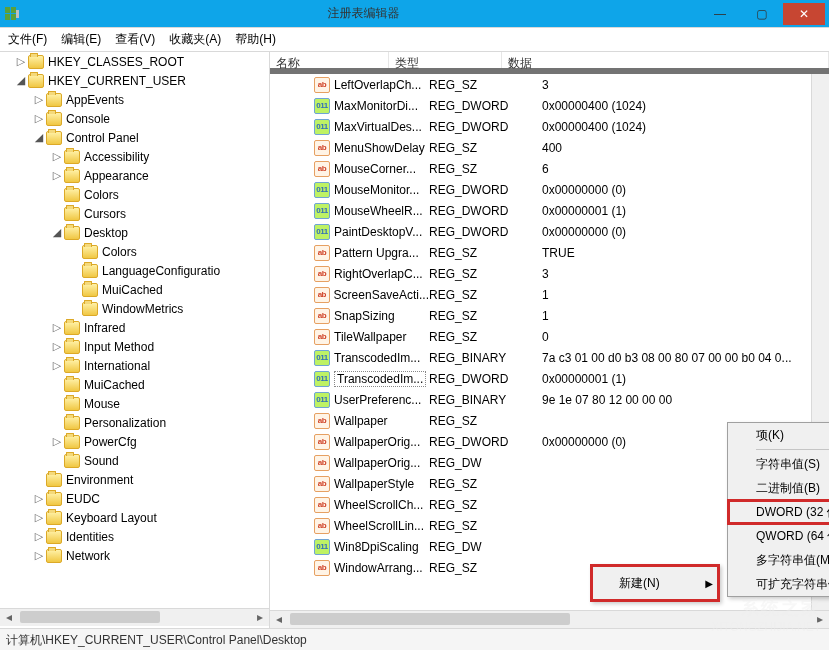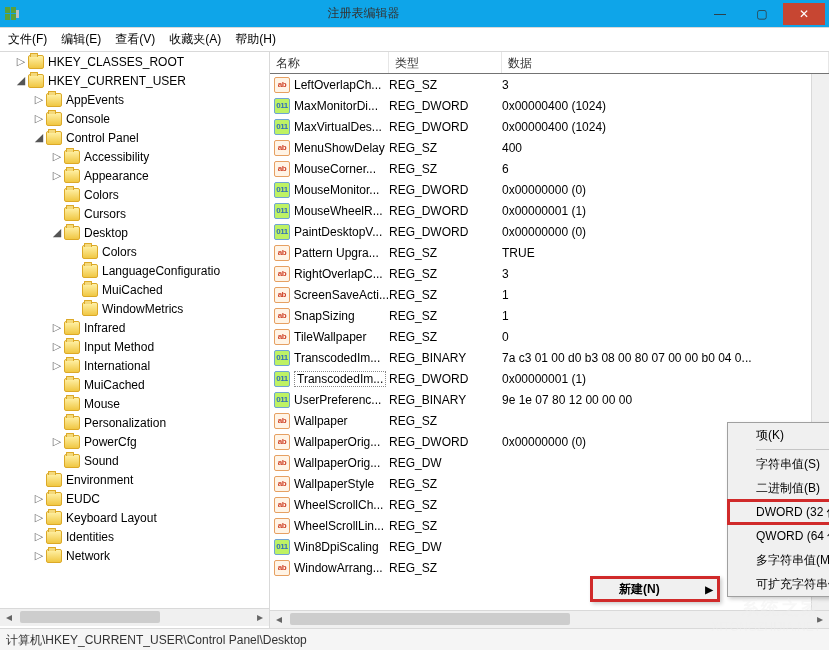--- a/index.html
+++ b/index.html
@@ -29,40 +29,40 @@
 .tree .row { display: flex; align-items: center; height: 19px; white-space: nowrap; }
 .tree .tw { width: 14px; text-align: center; color: #666; cursor: default; font-size: 11px; }
 .tree .tw::before { content: "▷"; display: inline-block; }
 .tree .tw.open::before { content: "◢"; color: #555; }
 .tree .tw.none::before { content: ""; }
 .tree .folder-icon { width: 16px; height: 14px; background: linear-gradient(#fff1a7,#f0c743); border: 1px solid #dca927; border-radius: 2px; margin-right: 4px; position: relative; }
 .tree .folder-icon::before { content: ""; position: absolute; top: -3px; left: 1px; width: 6px; height: 3px; background: #f4d97b; border: 1px solid #dca927; border-bottom: none; border-radius: 1px 1px 0 0; }
 .tree .ind { display: inline-block; }
 
 .list-pane { flex: 1; overflow: hidden; position: relative; }
-.list-header { display: flex; height: 22px; border-bottom: 1px solid #737373; }
+.list-header { display: flex; height: 22px; border-bottom: 6px solid #737373; }
 .list-header .col { padding: 3px 6px; border-right: 1px solid #e6e6e6; color: #333; }
 .list-body { overflow: hidden; }
 .lrow { display: flex; height: 21px; align-items: center; }
-.lrow .c-name { width: 119px; display: flex; align-items: center; padding-left: 4px; overflow: hidden; white-space: nowrap; }
+.lrow .c-name { width: 119px; display: flex; align-items: center; padding-left: 4px; overflow: hidden; white-space: nowrap; margin-left: 40px; }
 .lrow .c-type { width: 113px; white-space: nowrap; overflow: hidden; }
 .lrow .c-data { flex: 1; white-space: nowrap; overflow: hidden; }
 .lrow .val-icon { width: 16px; height: 16px; margin-right: 4px; border: 1px solid; border-radius: 2px; display: flex; align-items: center; justify-content: center; font-size: 8px; font-weight: bold; letter-spacing: -0.5px; }
 .lrow .val-icon.sz { background: #fff4e6; border-color: #e6a062; color: #d0452a; }
 .lrow .val-icon.dw { background: #bef264; border-color: #6fa4d4; color: #3370b7; }
 .lrow.selected .c-name .label { border: 1px dotted #888; padding: 0 2px; }
 
 .list-hscroll { position: absolute; bottom: 0; left: 0; right: 0; height: 18px; background: #f0f0f0; border-top: 1px solid #d9d9d9; display: flex; }
 .list-hscroll .sbtn { width: 18px; text-align: center; line-height: 16px; color: #666; }
 .list-hscroll .track { flex: 1; position: relative; }
 .list-hscroll .thumb { position: absolute; left: 2px; top: 2px; width: 280px; height: 12px; background: #cdcdcd; border-radius: 2px; }
 
 .context-menu { position: absolute; background: #f0f0f0; border: 1px solid #a0a0a0; box-shadow: 2px 2px 4px rgba(0,0,0,0.2); }
 .ctx-sub { left: 320px; bottom: 26px; width: 130px; }
-.ctx-sub .ctx-row { height: 24px; display: flex; align-items: center; padding: 0 22px 0 28px; position: relative; white-space: nowrap; font-weight: bold; }
+.ctx-sub .ctx-row { height: 36px; display: flex; align-items: center; padding: 0 22px 0 28px; position: relative; white-space: nowrap; }
 .ctx-sub .ctx-row .arrow { position: absolute; right: 6px; font-size: 10px; }
 .ctx-sub .ctx-row.hov { outline: 3px solid #d02a2a; outline-offset: -2px; }
 
 .ctx-main { left: 457px; bottom: 31px; width: 182px; }
 .ctx-main .ctx-row { height: 24px; display: flex; align-items: center; padding: 0 12px 0 28px; white-space: nowrap; }
 .ctx-main .sep { height: 1px; background: #c5c5c5; margin: 2px 4px 2px 28px; }
 .ctx-main .ctx-row.hl { outline: 3px solid #d02a2a; outline-offset: -2px; }
 
 .statusbar { height: 22px; border-top: 1px solid #d9d9d9; padding: 3px 6px; color: #333; background: #f5f5f5; }
 

